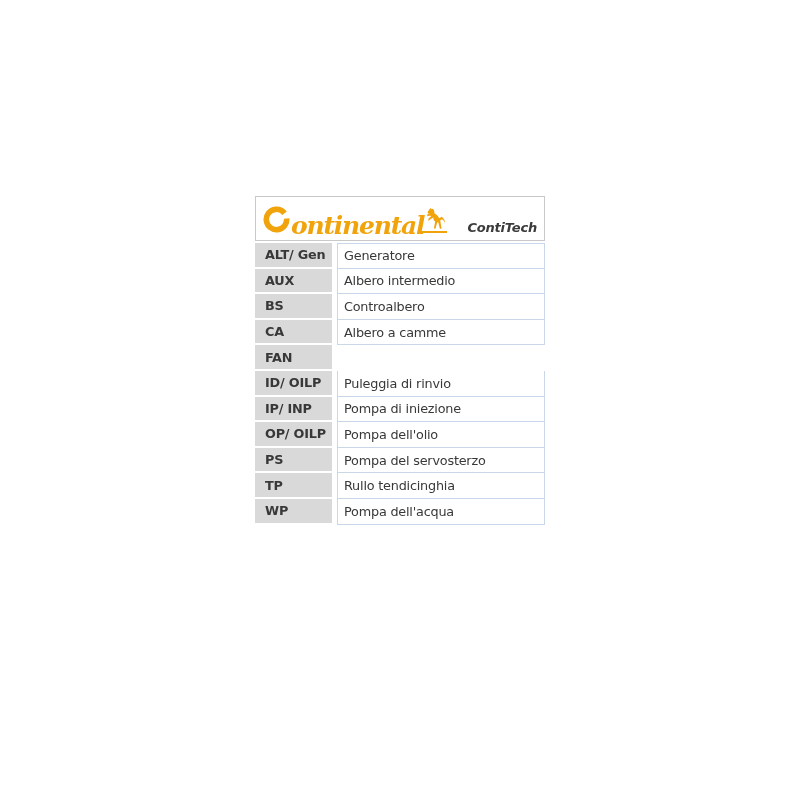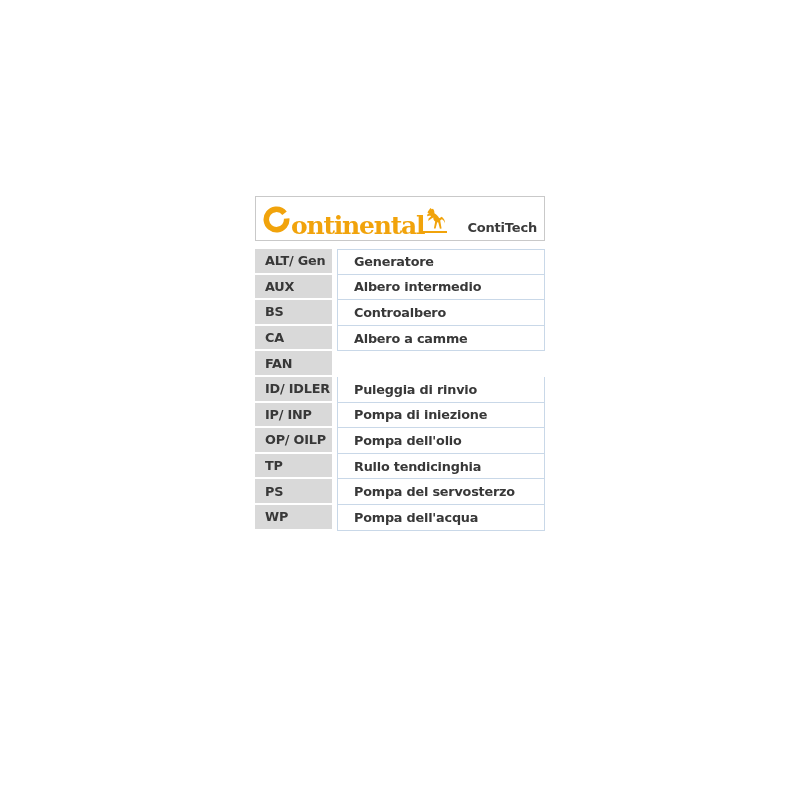--- a/index.html
+++ b/index.html
@@ -21,20 +21,21 @@
   
   .brand-header {
     box-sizing: border-box;
     height: 45px;
     background: #ffffff;
     border: 1px solid var(--header-border, #c9c9c9);
     display: flex;
     justify-content: space-between;
     align-items: flex-end;
     padding: 0 7px 7px 7px;
+    font-style: italic;
   }
   .logo {
     display: flex;
     align-items: flex-end;
     color: var(--brand-orange, #f1a30b);
     line-height: 0;
   }
   .ring-icon svg { display: block; }
   .brand-rest {
     font-family: "DejaVu Serif", serif;
@@ -63,21 +64,21 @@
   .subbrand {
     font-size: 13px;
     font-weight: bold;
     letter-spacing: -0.2px;
     color: var(--subbrand-text, #3b3b3b);
     transform: translateY(2px);
   }
 
   
   .abbr-table {
-    margin-top: 8px;
+    margin-top: 2px;
   }
   .row {
     display: flex;
     height: 25.6px;
   }
   .abbr-cell {
     box-sizing: border-box;
     width: 77px;
     height: 100%;
     background: var(--abbr-cell-bg, #d9d9d9);
@@ -94,23 +95,23 @@
   .desc-cell {
     box-sizing: border-box;
     flex: 1;
     height: 100%;
     margin-left: 5px;
     background: #ffffff;
     border: 1px solid var(--desc-border, #c9d8e8);
     border-top: none;
     display: flex;
     align-items: center;
-    padding-left: 16px;
+    padding-left: 6px;
     font-size: 12.8px;
-    font-weight: bold;
+    font-weight: normal;
     letter-spacing: -0.2px;
     color: var(--cell-text, #383838);
     white-space: nowrap;
   }
   .row:first-child .desc-cell {
     border-top: 1px solid var(--desc-border, #c9d8e8);
   }
 </style>
 </head>
 <body>
@@ -172,43 +173,43 @@
     <div class="desc-cell">Albero a camme</div>
   </div>
 
 
   <div class="row">
     <div class="abbr-cell">FAN</div>
   </div>
 
 
   <div class="row">
-    <div class="abbr-cell">ID/ IDLER</div>
+    <div class="abbr-cell">ID/ OILP</div>
     <div class="desc-cell">Puleggia di rinvio</div>
   </div>
 
   <div class="row">
     <div class="abbr-cell">IP/ INP</div>
     <div class="desc-cell">Pompa di iniezione</div>
   </div>
 
   <div class="row">
     <div class="abbr-cell">OP/ OILP</div>
     <div class="desc-cell">Pompa dell'olio</div>
   </div>
 
   <div class="row">
+    <div class="abbr-cell">PS</div>
+    <div class="desc-cell">Pompa del servosterzo</div>
+  </div>
+
+  <div class="row">
     <div class="abbr-cell">TP</div>
     <div class="desc-cell">Rullo tendicinghia</div>
   </div>
 
   <div class="row">
-    <div class="abbr-cell">PS</div>
-    <div class="desc-cell">Pompa del servosterzo</div>
-  </div>
-
-  <div class="row">
     <div class="abbr-cell">WP</div>
     <div class="desc-cell">Pompa dell'acqua</div>
   </div>
 </div>
 
 </div>
 
 </body></html>

